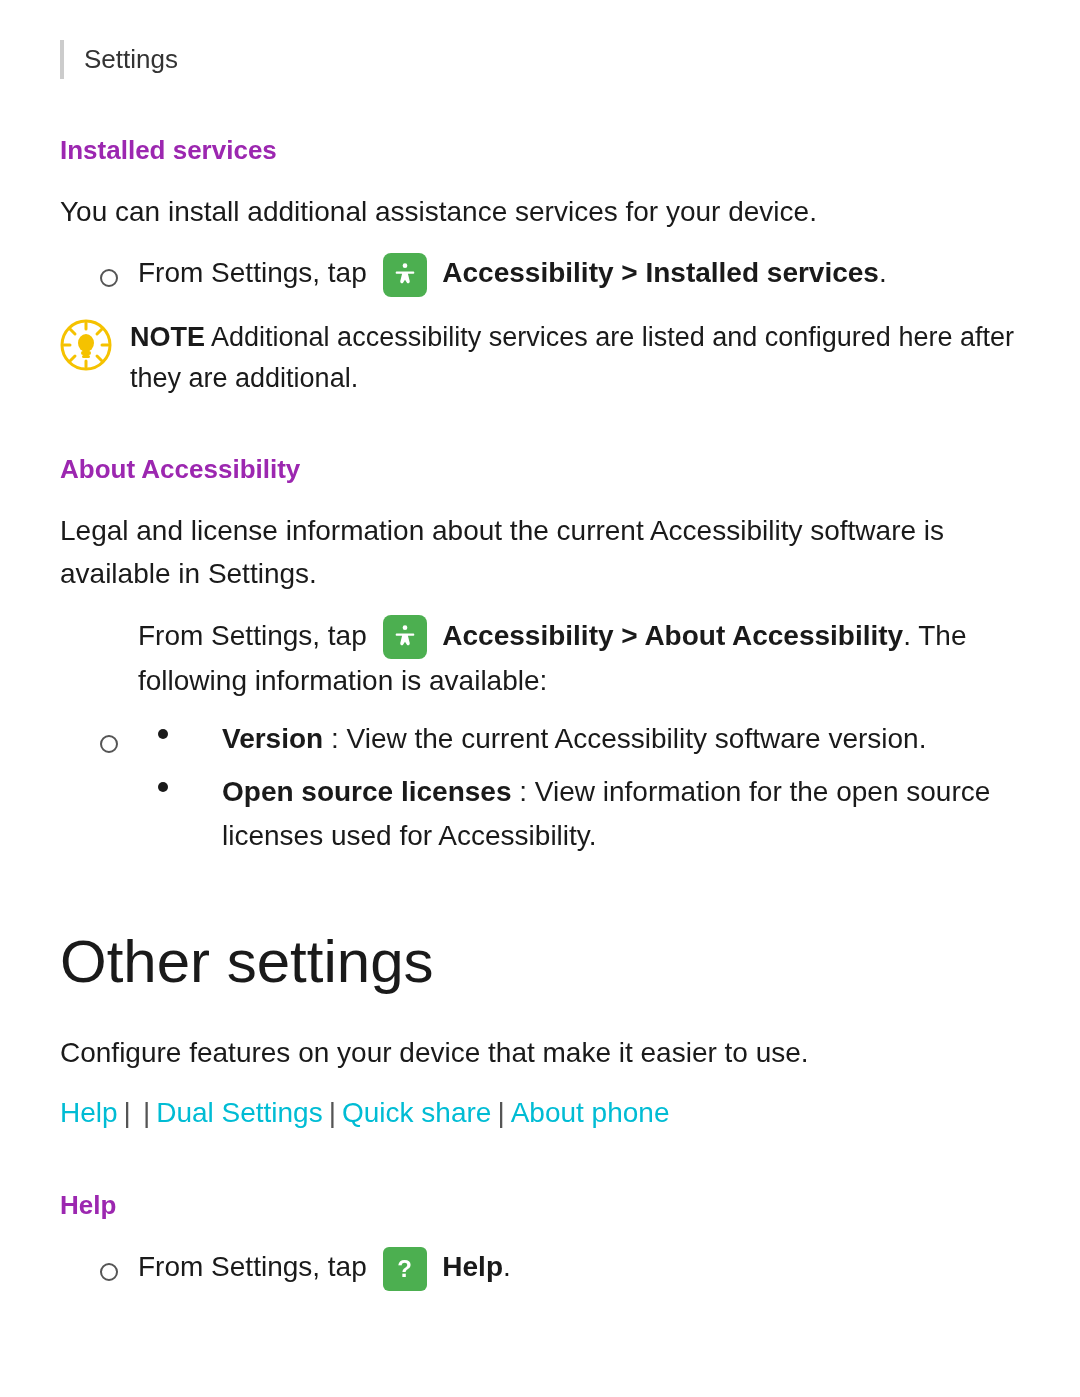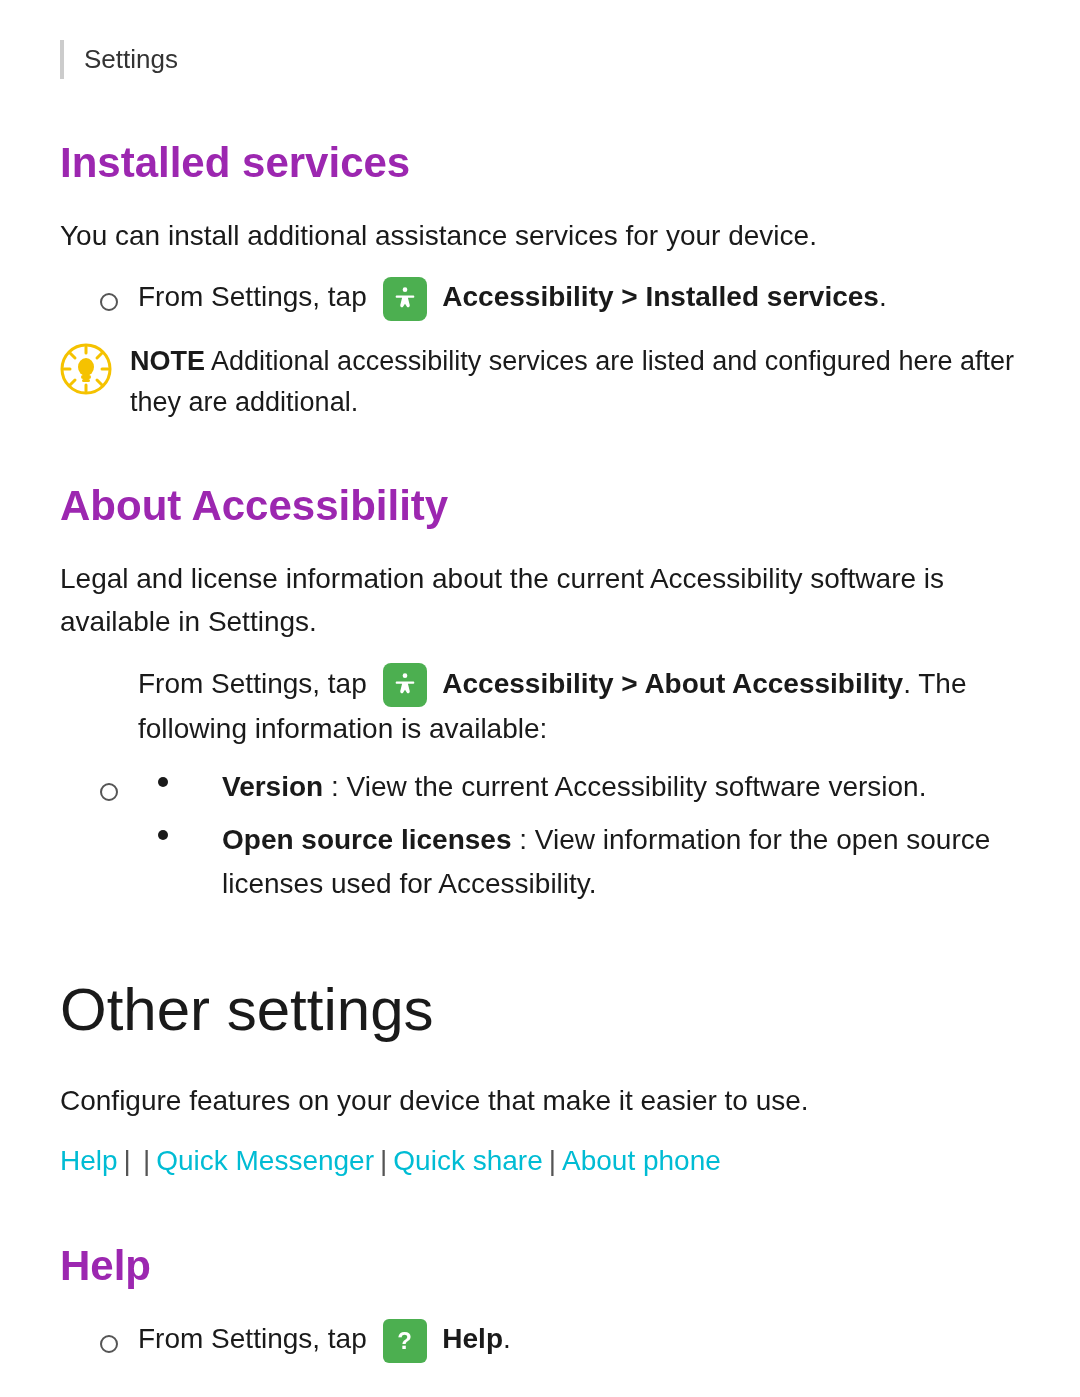--- a/index.html
+++ b/index.html
@@ -24,21 +24,21 @@
       padding-left: 20px;
       margin-bottom: 50px;
       font-family: Arial, sans-serif;
       font-size: 26px;
       color: #333;
       font-weight: normal;
     }
 
     .section-title-small {
       font-family: Arial, sans-serif;
-      font-size: 42px;
+      font-size: 26px;
       font-weight: bold;
       color: #9c27b0;
       margin-bottom: 20px;
       margin-top: 52px;
     }
 
     .section-title-large {
       font-family: Liberation Sans, sans-serif;
       font-size: 60px;
       font-weight: 300;
@@ -263,21 +263,21 @@
 
 <div>
   <div class="section-title-large">Other settings</div>
 
   <p class="body-text">Configure features on your device that make it easier to use.</p>
 
   <div class="links-row">
     <a class="link-text" href="#">Help</a>
     <span class="link-separator">|</span>
     <span class="link-separator">|</span>
-    <a class="link-text" href="#">Quick Messenger</a>
+    <a class="link-text" href="#">Dual Settings</a>
     <span class="link-separator">|</span>
     <a class="link-text" href="#">Quick share</a>
     <span class="link-separator">|</span>
     <a class="link-text" href="#">About phone</a>
   </div>
 </div>
 
 <div>
   <div class="section-title-small">Help</div>
 

